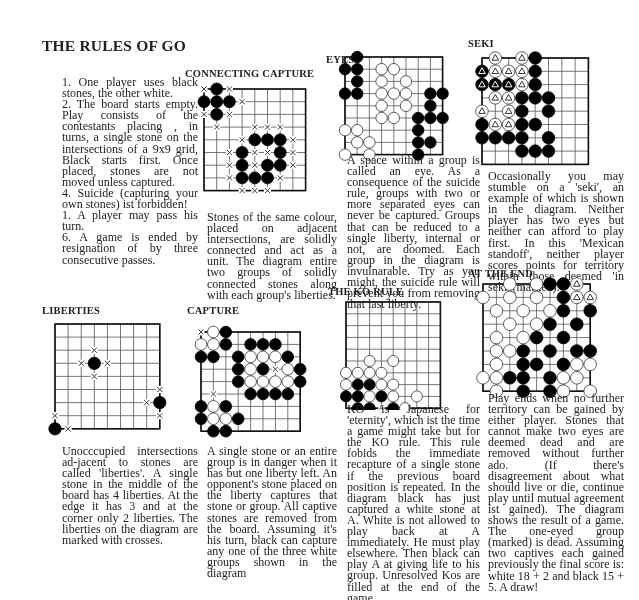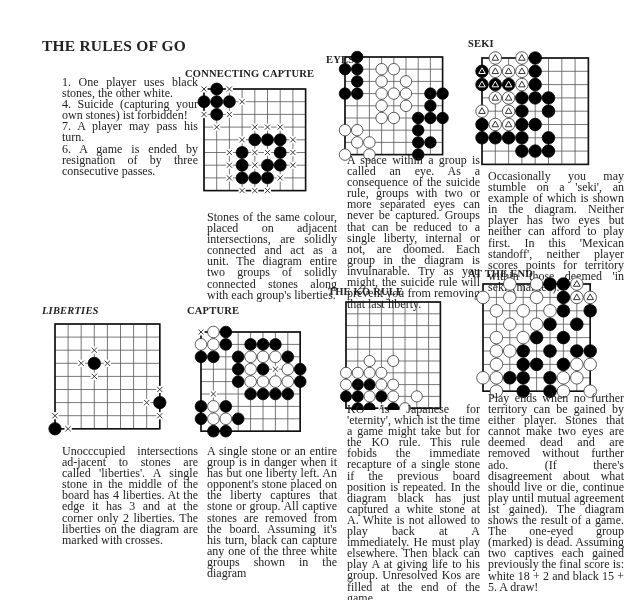--- a/index.html
+++ b/index.html
@@ -11,26 +11,27 @@
   .txt p { margin:0; }
   .board { position:absolute; }
 </style>
 </head>
 <body>
 
 <div class="title">THE RULES OF GO</div>
 
 <div class="txt" style="left:42px; top:77px; width:136px;">
   <p>1. One player uses black stones, the other white.</p>
+  <p>2. The board starts empty. Play consists of the contestants placing , in turns, a single stone on the intersections of a 9x9 grid, Black starts first. Once placed, stones are not moved unless captured.</p>
   <p>4. Suicide (capturing your own stones) ist forbidden!</p>
-  <p>7. A player may pass his turn.</p>
+  <p>1. A player may pass his turn.</p>
   <p>6. A game is ended by resignation of by three consecutive passes.</p>
 </div>
 
-<div class="head" style="left:42px; top:305px;font-style:italic;">LIBERTIES</div>
+<div class="head" style="left:42px; top:305px;">LIBERTIES</div>
 <svg class="board" style="left:46px; top:316px;" width="130" height="126">
     <line x1="9" y1="8" x2="9" y2="112.8" stroke="#555" stroke-width="0.8"></line>
     <line x1="22.1" y1="8" x2="22.1" y2="112.8" stroke="#555" stroke-width="0.8"></line>
     <line x1="35.2" y1="8" x2="35.2" y2="112.8" stroke="#555" stroke-width="0.8"></line>
     <line x1="48.3" y1="8" x2="48.3" y2="112.8" stroke="#555" stroke-width="0.8"></line>
     <line x1="61.4" y1="8" x2="61.4" y2="112.8" stroke="#555" stroke-width="0.8"></line>
     <line x1="74.5" y1="8" x2="74.5" y2="112.8" stroke="#555" stroke-width="0.8"></line>
     <line x1="87.6" y1="8" x2="87.6" y2="112.8" stroke="#555" stroke-width="0.8"></line>
     <line x1="100.7" y1="8" x2="100.7" y2="112.8" stroke="#555" stroke-width="0.8"></line>
     <line x1="113.8" y1="8" x2="113.8" y2="112.8" stroke="#555" stroke-width="0.8"></line>

